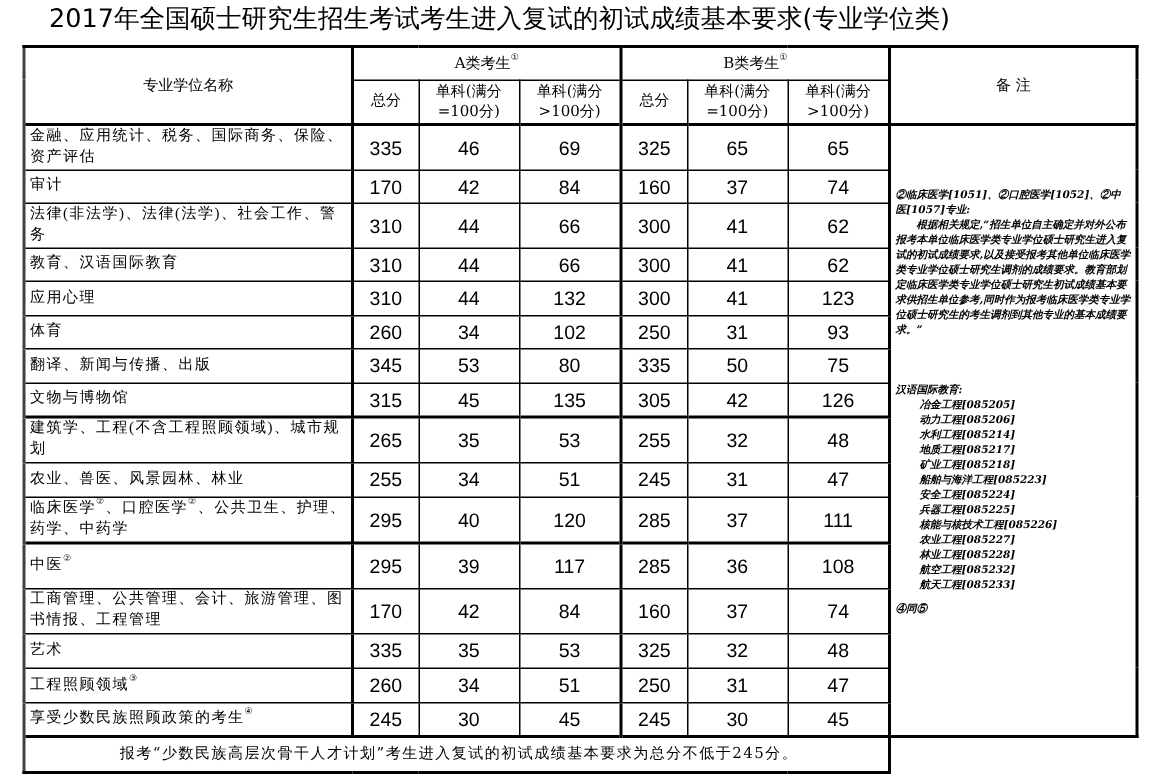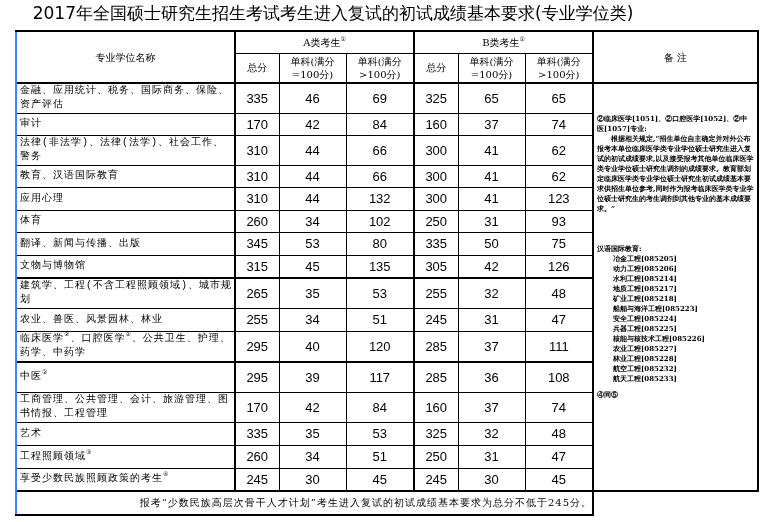--- a/index.html
+++ b/index.html
@@ -1,31 +1,31 @@
 <!DOCTYPE html>
 <html><head>
 <meta charset="utf-8">
 <style>
   html, body { margin:0; padding:0; background:#ffffff; }
   body { width:766px; height:522px; position:relative; overflow:hidden; font-family:"DejaVu Sans", sans-serif; color:#000; }
   .title { position:absolute; left:0; top:2px; width:666px; text-align:center; font-size:17px; line-height:22px; letter-spacing:0; }
   table { position:absolute; left:15px; top:30px; border-collapse:collapse; table-layout:fixed; width:742px; }
   td, th { border:1px solid #000; padding:0; font-weight:normal; }
-  .thick-l { border-left:2px solid #3b82f6; }
+  .thick-l { border-left:2px solid #404040; }
   .thick-r { border-right:2px solid #000; }
   .thick-t { border-top:2px solid #000; }
   .thick-b { border-bottom:2px solid #000; }
   th { font-size:10px; line-height:13px; text-align:center; font-family:"DejaVu Serif", serif; }
-  .name { font-size:10px; line-height:14px; text-align:left; padding-left:3px; font-family:Liberation Mono, monospace; letter-spacing:1px;margin-top:48px; }
+  .name { font-size:10px; line-height:14px; text-align:left; padding-left:3px; font-family:Liberation Serif, serif; letter-spacing:1px;margin-top:48px; }
   .num { font-size:13px; text-align:center; font-family:"Liberation Sans", sans-serif; }
   sup { font-size:6px; vertical-align:top; line-height:6px; }
-  .notes { vertical-align:top; font-size:7px; line-height:10px; padding:3px 3px 0 3px; font-family:"DejaVu Serif", serif; font-weight:bold; }
+  .notes { vertical-align:top; font-size:7px; line-height:10px; padding:14px 3px 0 3px; font-family:"DejaVu Serif", serif; font-weight:bold;font-style:italic; }
   .notes .indent { padding-left:16px; }
   .notes .para { text-indent:14px; }
-  .footer { font-size:10px; line-height:22px; padding-left:3px; text-align:right; font-family:"DejaVu Serif", serif; letter-spacing:1px; }
+  .footer { font-size:10px; line-height:22px; padding-left:3px; text-align:center; font-family:"DejaVu Serif", serif; letter-spacing:1px; }
 </style>
 </head>
 <body>
 
 <div class="title">2017年全国硕士研究生招生考试考生进入复试的初试成绩基本要求(专业学位类)</div>
 
 <table>
   <colgroup>
     <col style="width:219px">
       <col style="width:44px">

